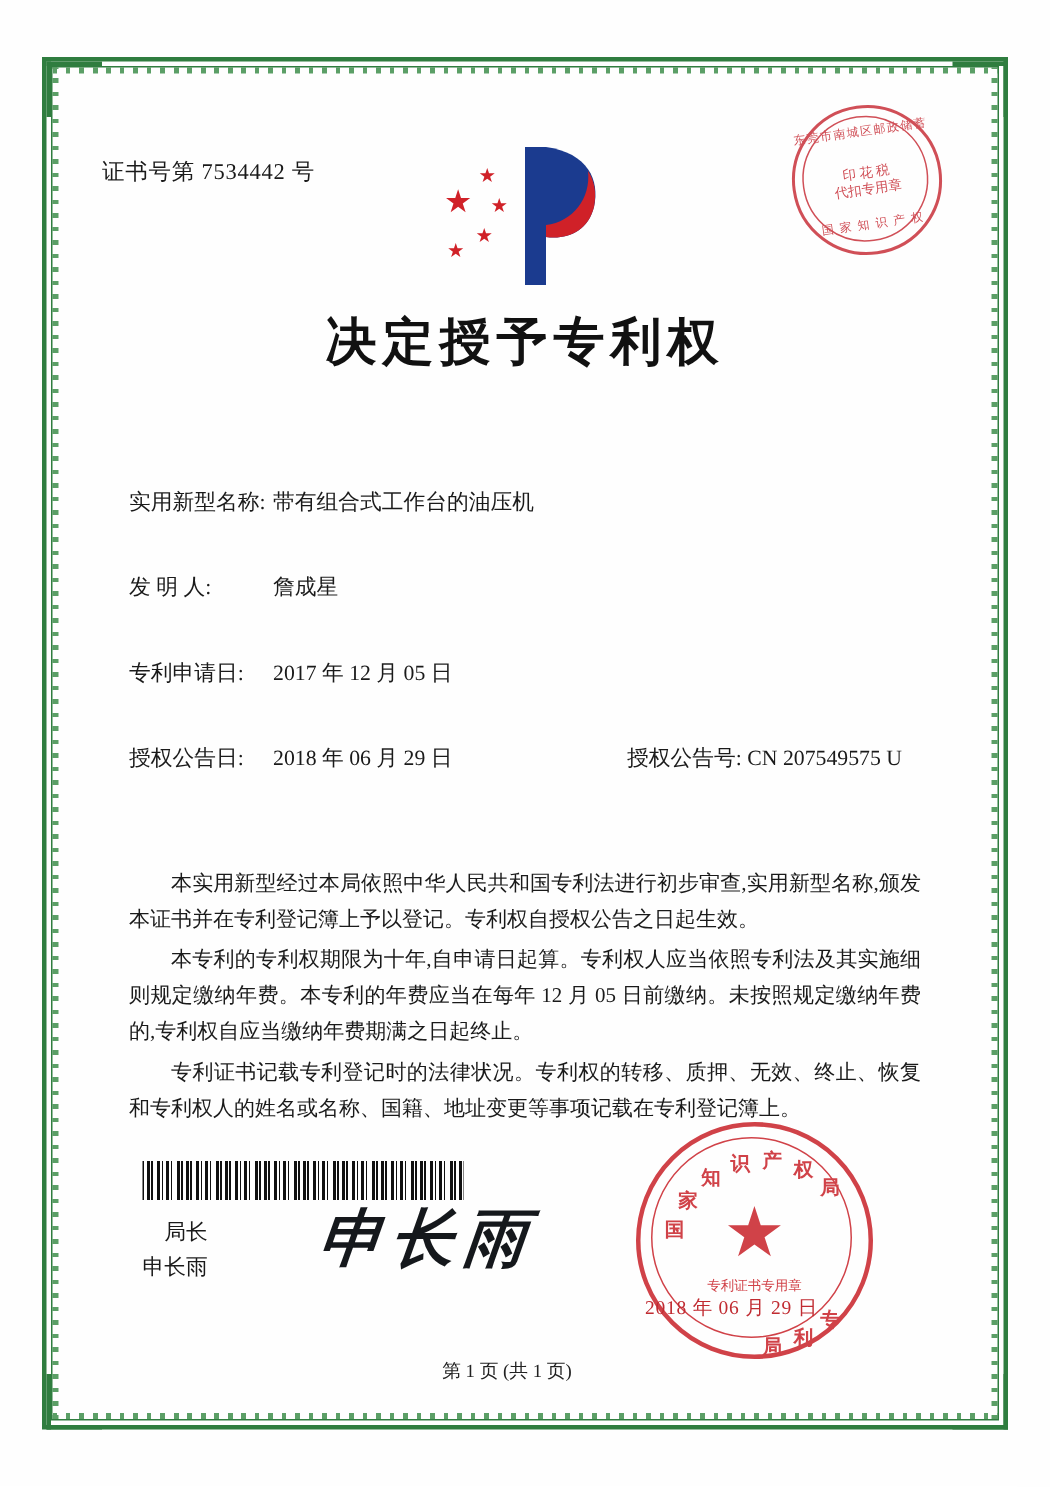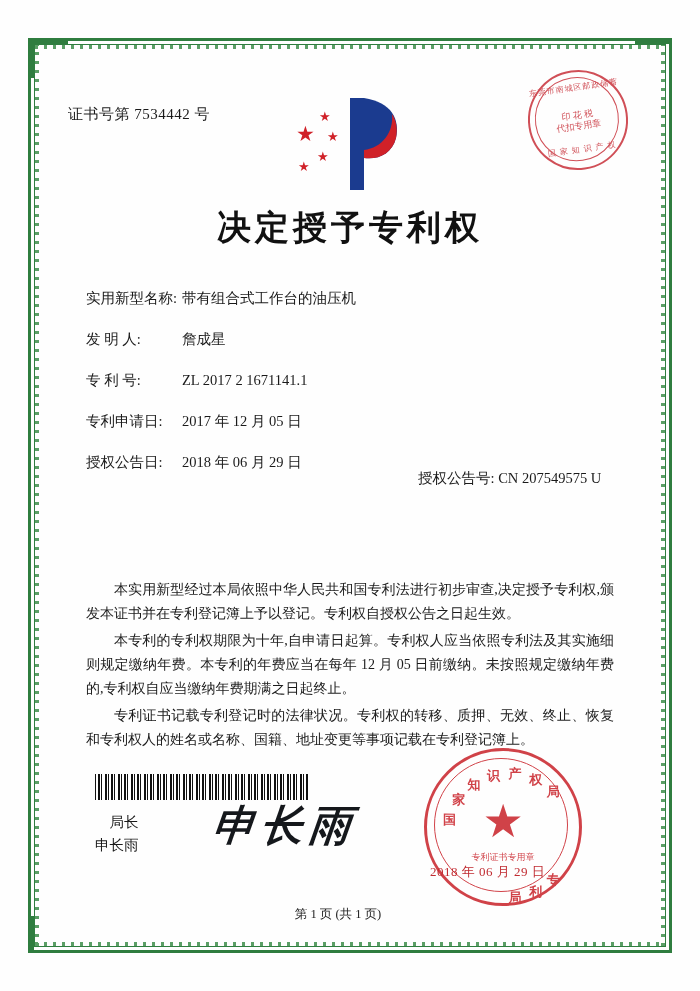--- a/index.html
+++ b/index.html
@@ -214,36 +214,37 @@
     left: 86px;
     top: 288px;
     width: 540px;
     font-size: 14.5px;
   }
   .field-row {
     position: relative;
     margin-bottom: 21px;
     line-height: 20px;
     white-space: nowrap;
+    margin-top: 37px;
   }
   .field-label {
     display: inline-block;
     width: 96px;
     letter-spacing: 0px;
   }
   .field-value { display: inline; }
   .field-value2 {
     display: block;
     margin-left: 96px;
     margin-top: 6px;
   }
   .field-right {
     position: absolute;
     left: 332px;
-    top: 16px;
+    top: 0;
   }
 
   
   .body-text {
     position: absolute;
     left: 86px;
     top: 578px;
     width: 528px;
     font-size: 14px;
     line-height: 24px;
@@ -347,36 +348,33 @@
   <div class="title">决定授予专利权</div>
 
   <div class="fields">
     <div class="field-row">
       <span class="field-label">实用新型名称:</span><span class="field-value">带有组合式工作台的油压机</span>
     </div>
     <div class="field-row">
       <span class="field-label">发 明 人:</span><span class="field-value">詹成星</span>
     </div>
     <div class="field-row">
-      <span class="field-label">专 利 号:</span><span class="field-value">ZL 2017 2 1671141.1</span>
-    </div>
-    <div class="field-row">
       <span class="field-label">专利申请日:</span><span class="field-value">2017 年 12 月 05 日</span>
     </div>
     <div class="field-row">
       <span class="field-label">授权公告日:</span><span class="field-value">2018 年 06 月 29 日</span>
       <span class="field-right">
         <span>授权公告号:</span>
         <span>CN 207549575 U</span>
       </span>
     </div>
   </div>
 
   <div class="body-text">
-    <p>本实用新型经过本局依照中华人民共和国专利法进行初步审查,决定授予专利权,颁发本证书并在专利登记簿上予以登记。专利权自授权公告之日起生效。</p>
+    <p>本实用新型经过本局依照中华人民共和国专利法进行初步审查,实用新型名称,颁发本证书并在专利登记簿上予以登记。专利权自授权公告之日起生效。</p>
     <p>本专利的专利权期限为十年,自申请日起算。专利权人应当依照专利法及其实施细则规定缴纳年费。本专利的年费应当在每年 12 月 05 日前缴纳。未按照规定缴纳年费的,专利权自应当缴纳年费期满之日起终止。</p>
     <p>专利证书记载专利登记时的法律状况。专利权的转移、质押、无效、终止、恢复和专利权人的姓名或名称、国籍、地址变更等事项记载在专利登记簿上。</p>
   </div>
 
   <div class="barcode"></div>
 
   <div class="sig-label">
     <div>局长</div>
     <div>申长雨</div>
   </div>

